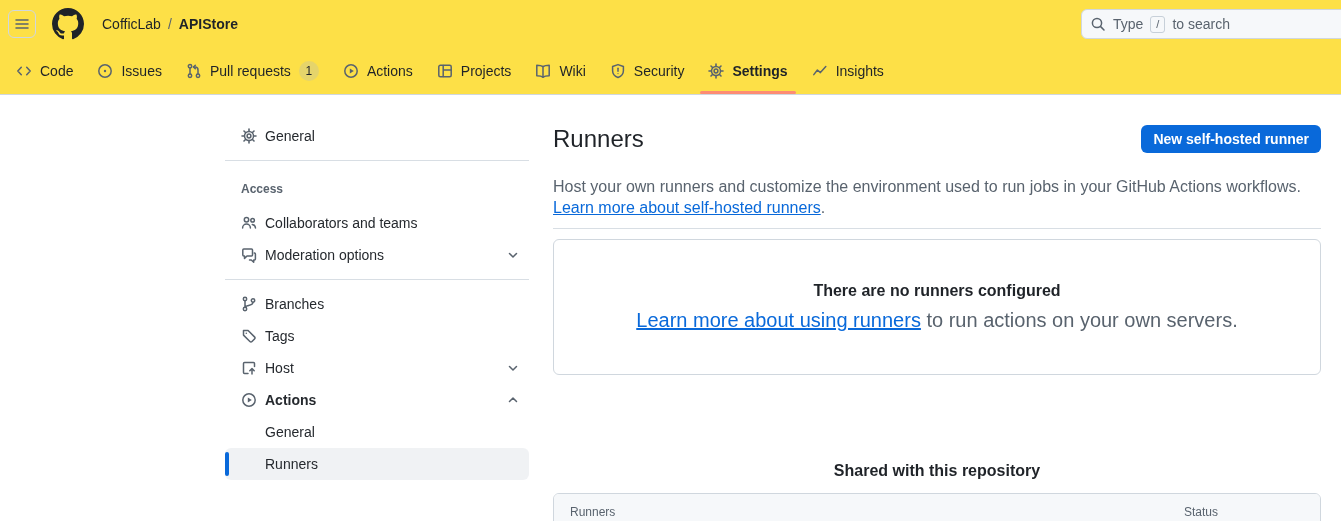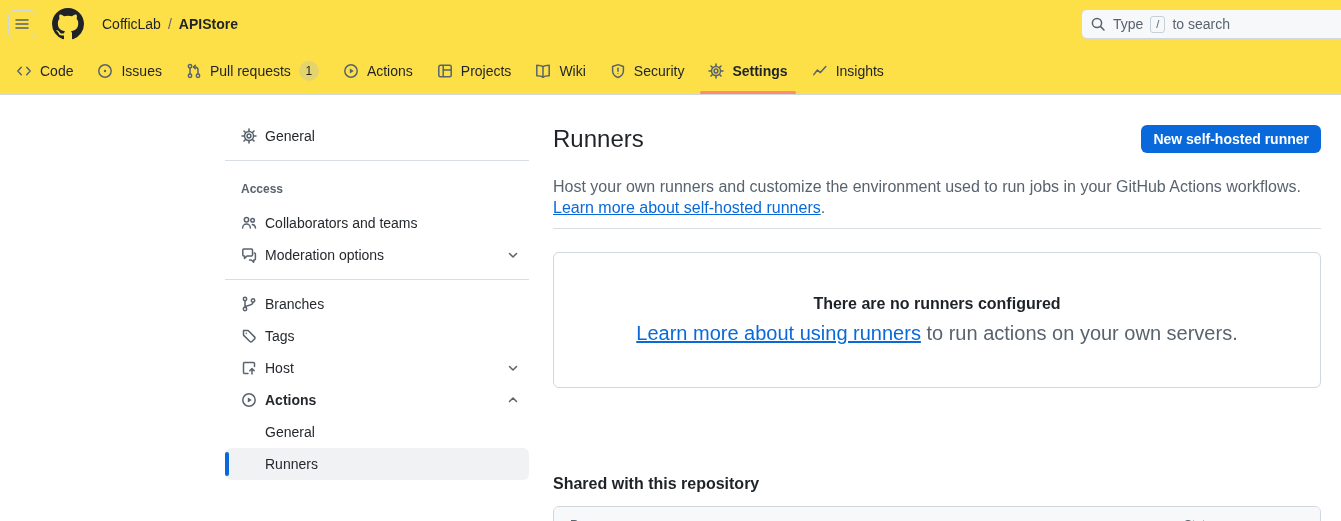--- a/index.html
+++ b/index.html
@@ -84,26 +84,26 @@
   .subhead { display: flex; justify-content: space-between; align-items: flex-start; }
   .page-title { font-size: 24px; font-weight: 400; line-height: 30px; margin: 0; }
   .btn-primary {
     background: #0969da; color: #ffffff; border: none; border-radius: 6px;
     height: 28px; padding: 0 12px; font-size: 14px; font-weight: 600; cursor: pointer;
     font-family: inherit; margin-top: 1px; white-space: nowrap;
   }
   .desc { margin: 22px 0 0; font-size: 16px; line-height: 21px; color: #59636e; }
   .rule { border: none; border-top: 1px solid #d8dee4; margin: 10px 0 0; }
   .empty-box {
-    margin-top: 23px; border: 1px solid #d0d7de; border-radius: 6px;
+    margin-top: 10px; border: 1px solid #d0d7de; border-radius: 6px;
     height: 136px; text-align: center; padding-top: 42px;
   }
   .empty-title { font-size: 16px; font-weight: 700; margin: 0 0 9px; color: #1f2328; }
   .empty-text { font-size: 20px; color: #59636e; margin: 0; }
-  .shared-title { font-size: 16px; font-weight: 700; margin: 84px 0 0; line-height: 24px; }
+  .shared-title { font-size: 16px; font-weight: 700; margin: 84px 0 0; line-height: 24px; text-align: center; }
   .runner-table { margin-top: 10px; border: 1px solid #d0d7de; border-radius: 6px; overflow: hidden; }
   .table-header {
     display: flex; background: #f6f8fa; padding: 11px 16px; font-size: 12px; color: #59636e; height: 40px;
   }
   .col-runners { flex: 1; }
   .col-status { width: 120px; }
 </style>
 </head>
 <body>
 

